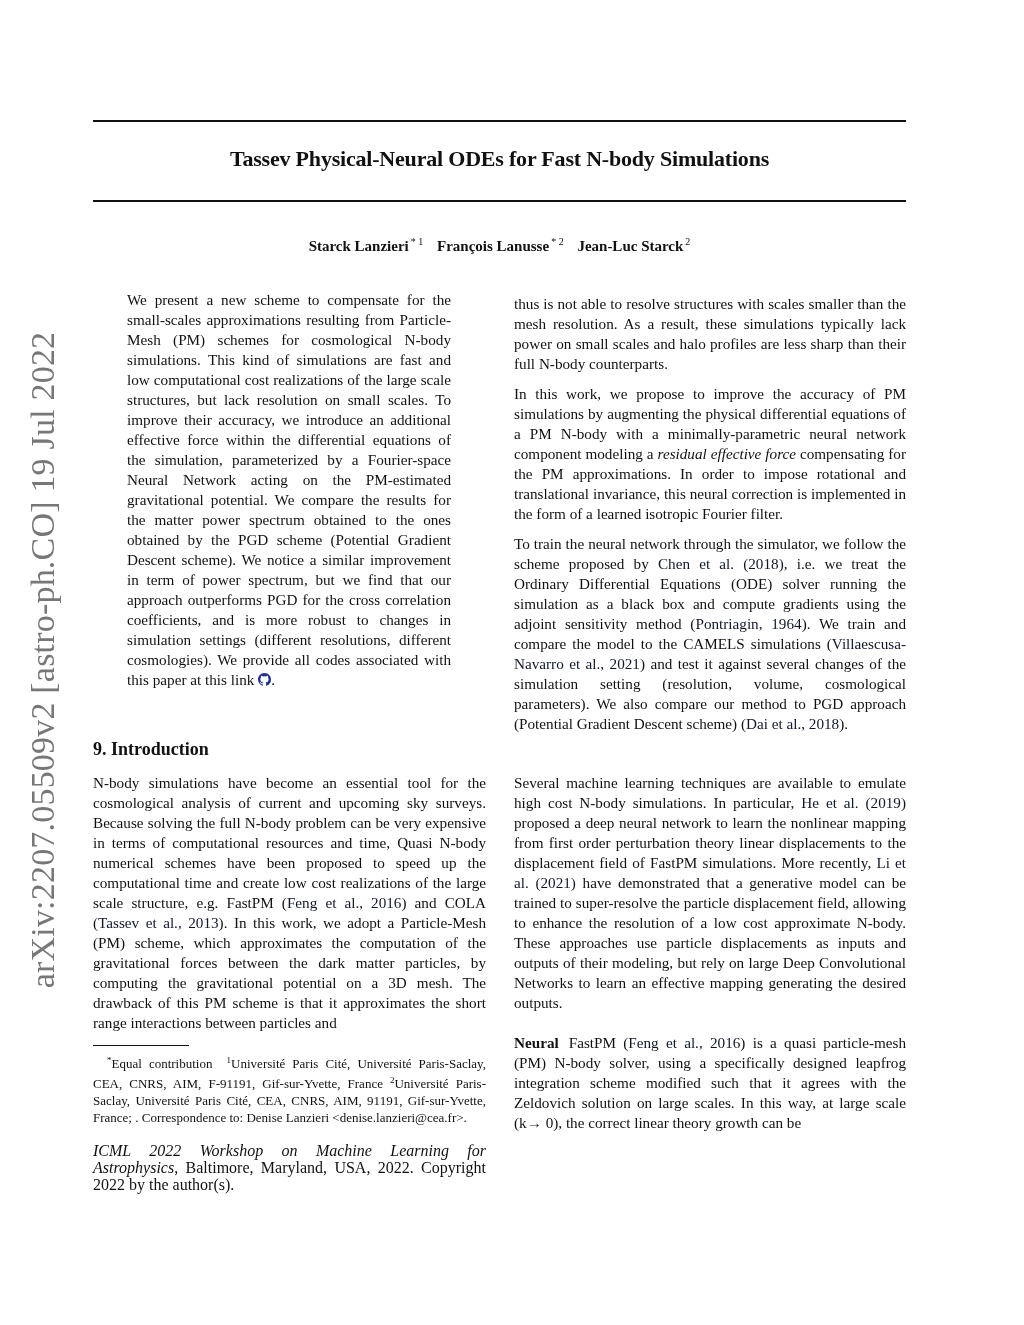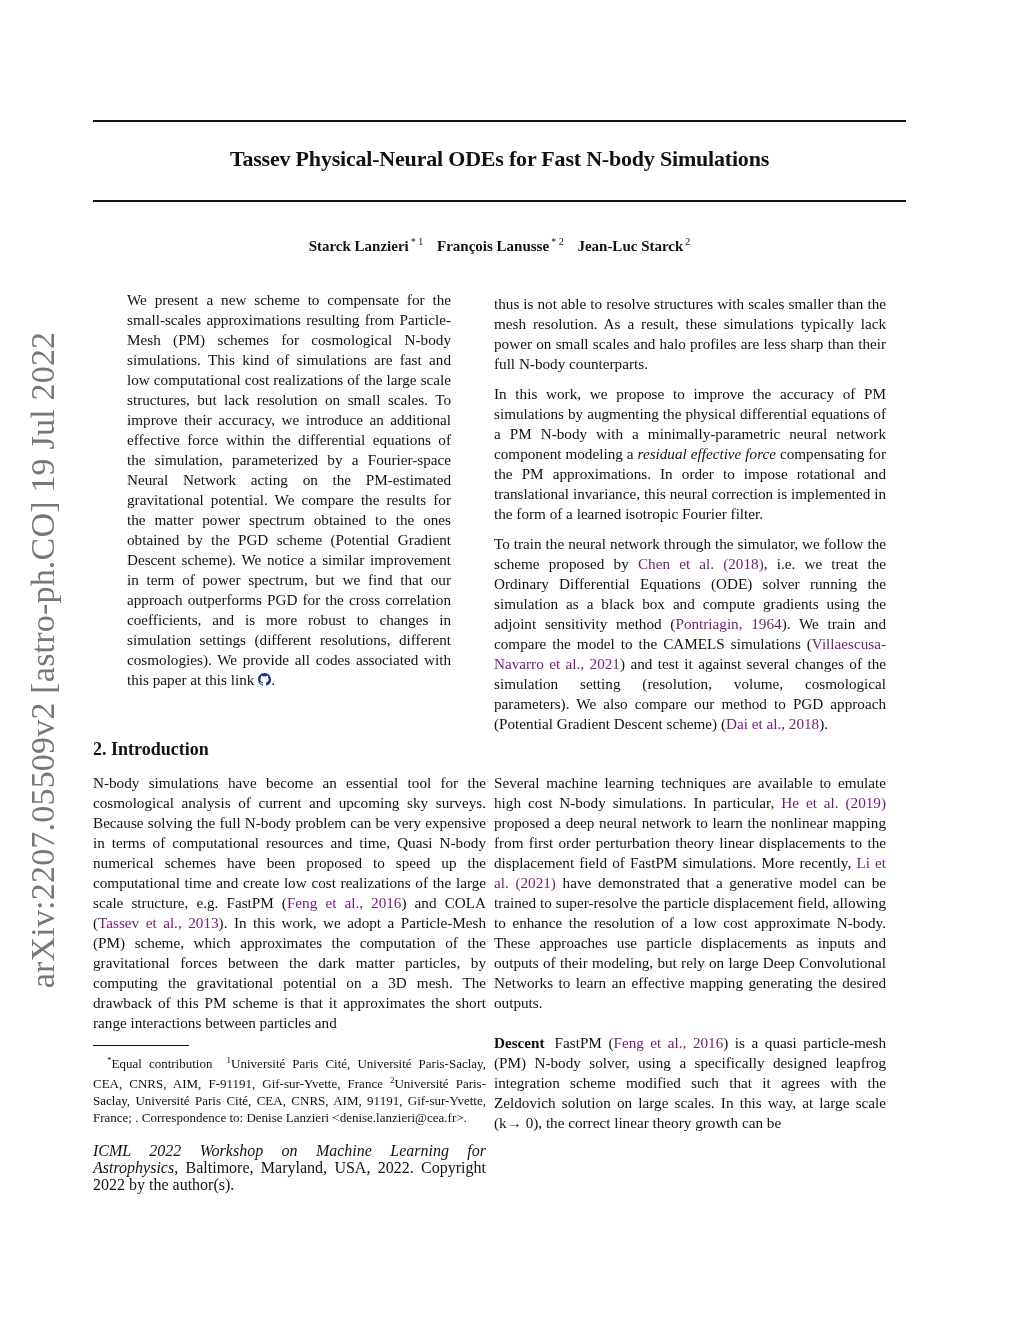--- a/index.html
+++ b/index.html
@@ -13,26 +13,26 @@
   #authors { position: absolute; top: 236px; left: 93px; width: 813px; text-align: center;
              font-weight: bold; font-size: 15px; }
   #authors sup { font-weight: normal; font-size: 10px; vertical-align: 6px; margin-left: 2px; }
   #authors .author { margin: 0 5px; }
   #arxiv-stamp { position: absolute; left: 57px; top: 660px; transform-origin: 0 0;
                  transform: rotate(-90deg) translate(-330px, -33px);
                  font-size: 34px; color: #777; white-space: nowrap; letter-spacing: 0.2px;
                  width: 660px; text-align: center; }
   .col { position: absolute; font-size: 15.2px; line-height: 20px; text-align: justify; hyphens: manual; }
   #col-left { left: 93px; top: 290px; width: 393px; }
-  #col-right { left: 494px; top: 294px; width: 392px; }
+  #col-right { left: 514px; top: 294px; width: 392px; }
   .abstract-heading { text-align: center; font-weight: bold; font-size: 18px; margin: 0 0 8px 0; line-height: 22px; }
   .abstract-body { margin: 0 35px 0 34px; text-align: justify; }
   .section-heading { font-weight: bold; font-size: 18px; margin: 0; line-height: 22px; }
   p { margin: 0; }
-  .cite { color: #701a75; }
+  .cite { color: #0f172a; }
   .gh-icon { display: inline-block; width: 13px; height: 13px; vertical-align: -1px; }
   .footnote-rule { width: 96px; height: 1px; background: #111; margin: 12px 0 6px 0; }
   .footnote { font-size: 13px; line-height: 17px; text-align: justify; }
   .footnote sup { font-size: 9px; vertical-align: 5px; }
   .venue { font-size: 16px; line-height: 17px; text-align: justify; margin-top: 16px; }
   .para-label { font-weight: bold; margin-right: 10px; }
 </style>
 </head>
 <body>
 
@@ -50,21 +50,21 @@
 
 <div id="col-left" class="col">
   <div class="abstract-body">
     <span>We present a new scheme to compensate for the small-scales approximations resulting from Particle-Mesh (PM) schemes for cosmological N-body simulations. This kind of simulations are fast and low computational cost realizations of the large scale structures, but lack resolution on small scales. To improve their accuracy, we introduce an additional effective force within the differential equations of the simulation, parameterized by a Fourier-space Neural Network acting on the PM-estimated gravitational potential. We compare the results for the matter power spectrum obtained to the ones obtained by the PGD scheme (Potential Gradient Descent scheme). We notice a similar improvement in term of power spectrum, but we find that our approach outperforms PGD for the cross correlation coefficients, and is more robust to changes in simulation settings (different resolutions, different cosmologies). We provide all codes associated with this paper at this link</span>
     <svg class="gh-icon" viewBox="0 0 16 16">
         <path fill="#1f2f8f" d="M8 0C3.58 0 0 3.58 0 8c0 3.54 2.29 6.53 5.47 7.59.4.07.55-.17.55-.38v-1.33c-2.23.48-2.7-1.07-2.7-1.07-.36-.92-.89-1.17-.89-1.17-.73-.5.05-.49.05-.49.8.06 1.23.83 1.23.83.71 1.22 1.87.87 2.33.66.07-.52.28-.87.51-1.07-1.78-.2-3.64-.89-3.64-3.95 0-.87.31-1.59.82-2.15-.08-.2-.36-1.02.08-2.12 0 0 .67-.21 2.2.82a7.6 7.6 0 0 1 4 0c1.53-1.04 2.2-.82 2.2-.82.44 1.1.16 1.92.08 2.12.51.56.82 1.27.82 2.15 0 3.07-1.87 3.75-3.65 3.95.29.25.54.73.54 1.48v2.2c0 .21.15.46.55.38A8.01 8.01 0 0 0 16 8c0-4.42-3.58-8-8-8z"></path>
       </svg><span>.</span>
   </div>
 
   <div style="height: 48px;"></div>
-  <div class="section-heading">2. Introduction</div>
+  <div class="section-heading">9. Introduction</div>
   <div style="height: 13px;"></div>
   <p><span>N-body simulations have become an essential tool for the cosmological analysis of current and upcoming sky surveys. Because solving the full N-body problem can be very expensive in terms of computational resources and time, Quasi N-body numerical schemes have been proposed to speed up the computational time and create low cost realizations of the large scale structure, e.g. FastPM (</span><a class="cite">Feng et al., 2016</a><span>) and COLA (</span><a class="cite">Tassev et al., 2013</a><span>). In this work, we adopt a Particle-Mesh (PM) scheme, which approximates the computation of the gravitational forces between the dark matter particles, by computing the gravitational potential on a 3D mesh. The drawback of this PM scheme is that it approximates the short range interactions between particles and</span></p>
 
   <div class="footnote-rule"></div>
   <div class="footnote">
     <span style="display:inline-block;width:14px;"></span><sup>*</sup><span>Equal contribution</span>&nbsp;&nbsp;<sup>1</sup><span>Université Paris Cité, Université Paris-Saclay, CEA, CNRS, AIM, F-91191, Gif-sur-Yvette, France</span>
     <sup>2</sup><span>Université Paris-Saclay, Université Paris Cité, CEA, CNRS, AIM, 91191, Gif-sur-Yvette, France; .  Correspondence to: Denise Lanzieri &lt;denise.lanzieri@cea.fr&gt;.</span>
   </div>
   <div class="venue"><em>ICML 2022 Workshop on Machine Learning for Astrophysics</em><span>, Baltimore, Maryland, USA, 2022. Copyright 2022 by the author(s).</span></div>
 </div>
@@ -73,14 +73,14 @@
   <p>thus is not able to resolve structures with scales smaller than the mesh resolution. As a result, these simulations typically lack power on small scales and halo profiles are less sharp than their full N-body counterparts.</p>
   <div style="height: 10px;"></div>
   <p><span>In this work, we propose to improve the accuracy of PM simulations by augmenting the physical differential equations of a PM N-body with a minimally-parametric neural network component modeling a </span><em>residual effective force</em><span> compensating for the PM approximations. In order to impose rotational and translational invariance, this neural correction is implemented in the form of a learned isotropic Fourier filter.</span></p>
   <div style="height: 10px;"></div>
   <p><span>To train the neural network through the simulator, we follow the scheme proposed by </span><a class="cite">Chen et al. (2018)</a><span>, i.e.  we treat the Ordinary Differential Equations (ODE) solver running the simulation as a black box and compute gradients using the adjoint sensitivity method (</span><a class="cite">Pontriagin, 1964</a><span>). We train and compare the model to the CAMELS simulations (</span><a class="cite">Villaescusa-Navarro et al., 2021</a><span>) and test it against several changes of the simulation setting (resolution, volume, cosmological parameters). We also compare our method to PGD approach (Potential Gradient Descent scheme) (</span><a class="cite">Dai et al., 2018</a><span>).</span></p>
 
   <div style="height: 26px;"></div>
   <div style="height: 13px;"></div>
   <p><span>Several machine learning techniques are available to emulate high cost N-body simulations. In particular, </span><a class="cite">He et al. (2019)</a><span> proposed a deep neural network to learn the nonlinear mapping from first order perturbation theory linear displacements to the displacement field of FastPM simulations.  More recently, </span><a class="cite">Li et al. (2021)</a><span> have demonstrated that a generative model can be trained to super-resolve the particle displacement field, allowing to enhance the resolution of a low cost approximate N-body. These approaches use particle displacements as inputs and outputs of their modeling, but rely on large Deep Convolutional Networks to learn an effective mapping generating the desired outputs.</span></p>
   <div style="height: 20px;"></div>
-  <p><span class="para-label">Descent</span><span>FastPM (</span><a class="cite">Feng et al., 2016</a><span>) is a quasi particle-mesh (PM) N-body solver, using a specifically designed leapfrog integration scheme modified such that it agrees with the Zeldovich solution on large scales. In this way, at large scale (k→ 0), the correct linear theory growth can be</span></p>
+  <p><span class="para-label">Neural</span><span>FastPM (</span><a class="cite">Feng et al., 2016</a><span>) is a quasi particle-mesh (PM) N-body solver, using a specifically designed leapfrog integration scheme modified such that it agrees with the Zeldovich solution on large scales. In this way, at large scale (k→ 0), the correct linear theory growth can be</span></p>
 </div>
 
 </body></html>

